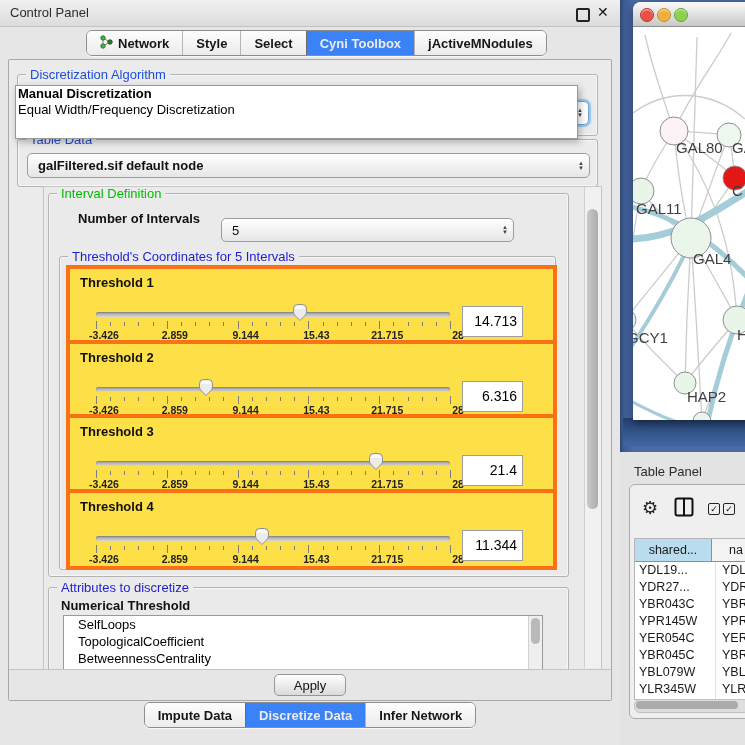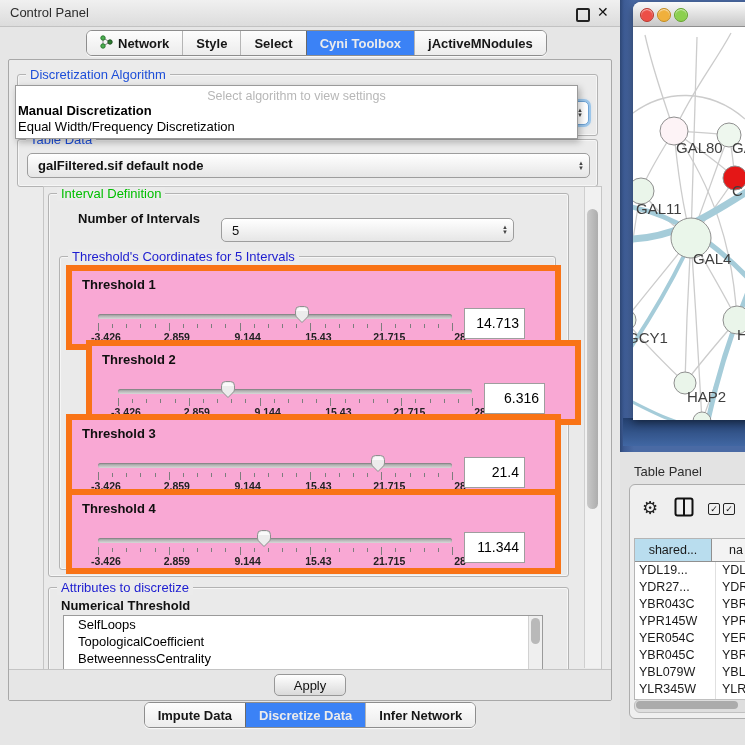--- a/index.html
+++ b/index.html
@@ -51,21 +51,21 @@
   .viewport{position:absolute;left:34px;top:126px;width:557px;height:483px;border:1px solid #c6c6c6;
             background:#eaeaea;overflow:hidden;}
   .vscroll{position:absolute;right:0;top:0;width:16px;height:481px;background:#f1f1f1;border-left:1px solid #cfcfcf;}
   .vthumb{position:absolute;left:2px;top:22px;width:11px;height:300px;border-radius:6px;
           background:linear-gradient(90deg,#c9c9c9,#adadad);}
   .interval{left:4px;top:6px;width:519px;height:382px;}
   .gb-inner-label{font-size:13px;font-weight:700;color:#111;}
   .noi-label{position:absolute;left:29px;top:17px;}
   .noi-combo{left:172px;top:24px;width:291px;height:22px;}
   .thrgroup{left:10px;top:62px;width:495px;height:312px;}
-  .thr-panel{position:absolute;left:6px;width:483px;height:73px;border:6px solid #f97316;background:#f9a8d4;}
+  .thr-panel{position:absolute;left:6px;width:483px;height:73px;border:4px solid #f97316;background:#fde047;}
   .thr-label{position:absolute;left:10px;top:6px;font-size:13px;font-weight:700;color:#0f0f0f;}
   .slider{position:absolute;left:26px;top:33px;width:354px;height:38px;}
   .track{position:absolute;left:0;top:10px;width:354px;height:5px;border-radius:3px;
          background:linear-gradient(#9b9b9b,#d8d8d8);box-shadow:inset 0 1px 1px #878787;}
   .thumb{position:absolute;top:1px;width:16px;height:19px;margin-left:-8px;}
   .ticks{position:absolute;left:0;top:19px;width:354px;height:9px;}
   .tick{position:absolute;top:0;width:1px;background:#7d7d7d;}
   .tick.minor{height:4px;top:1px;}
   .tick.major{height:8px;}
   .ticklabels{position:absolute;left:8px;top:27px;width:354px;height:12px;}
@@ -167,21 +167,20 @@
       <div class="groupbox algo">
         <span class="gb-label dark">Discretization Algorithm</span>
       </div>
 
       <div class="combo focus-combo">
         <span class="combo-text"></span>
         <span class="combo-arrows">▲<br>▼</span>
       </div>
 
       <div class="popup">
-        <div class="popup-hint">Select algorithm to view settings</div>
         <div id="popup-items">
             <div class="popup-item first">Manual Discretization</div>
             <div class="popup-item">Equal Width/Frequency Discretization</div>
           </div>
       </div>
 
       <div class="groupbox tdata">
         <span class="gb-label dark">Table Data</span>
         <div class="combo">
           <span class="combo-text">galFiltered.sif default node</span>
@@ -245,21 +244,21 @@
                       <span class="ticklabel" style="left: 20%;">2.859</span>
                       <span class="ticklabel" style="left: 40%;">9.144</span>
                       <span class="ticklabel" style="left: 60%;">15.43</span>
                       <span class="ticklabel" style="left: 80%;">21.715</span>
                       <span class="ticklabel" style="left: 100%;">28</span>
                     </div>
     </div>
     <div class="valuebox">14.713</div>
   </div>
 
-  <div class="thr-panel" style="top: 82.5px; margin-left: 20px;">
+  <div class="thr-panel" style="top: 82.5px;">
     <div class="thr-label">Threshold 2</div>
     <div class="slider">
       <div class="track"></div>
       <div class="thumb" style="left: 30.9998%;">
         <svg width="16" height="19" viewBox="0 0 16 19">
           <path d="M1.5,5.5 Q1.5,1.5 5.5,1.5 L10.5,1.5 Q14.5,1.5 14.5,5.5 L14.5,9 Q14.5,11.5 12.5,13 L8,17.5 L3.5,13 Q1.5,11.5 1.5,9 Z" fill="#ececec" stroke="#8f8f8f" stroke-width="1"></path>
           <path d="M3,5.5 Q3,3 5.5,3 L10.5,3 Q13,3 13,5.5 L13,6 L3,6 Z" fill="#fafafa"></path>
         </svg>
       </div>
       <div class="ticks">

